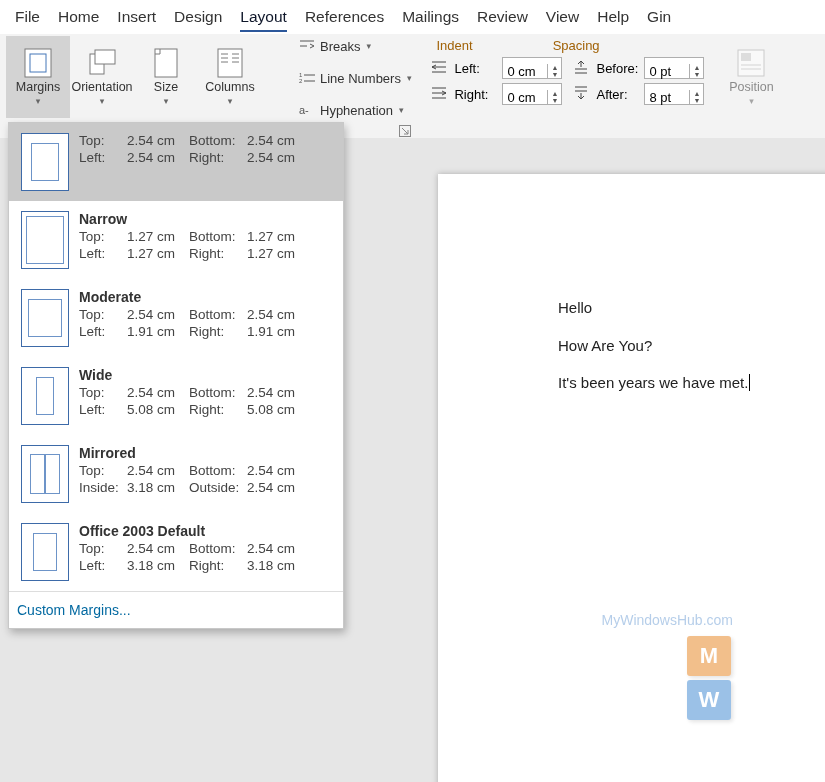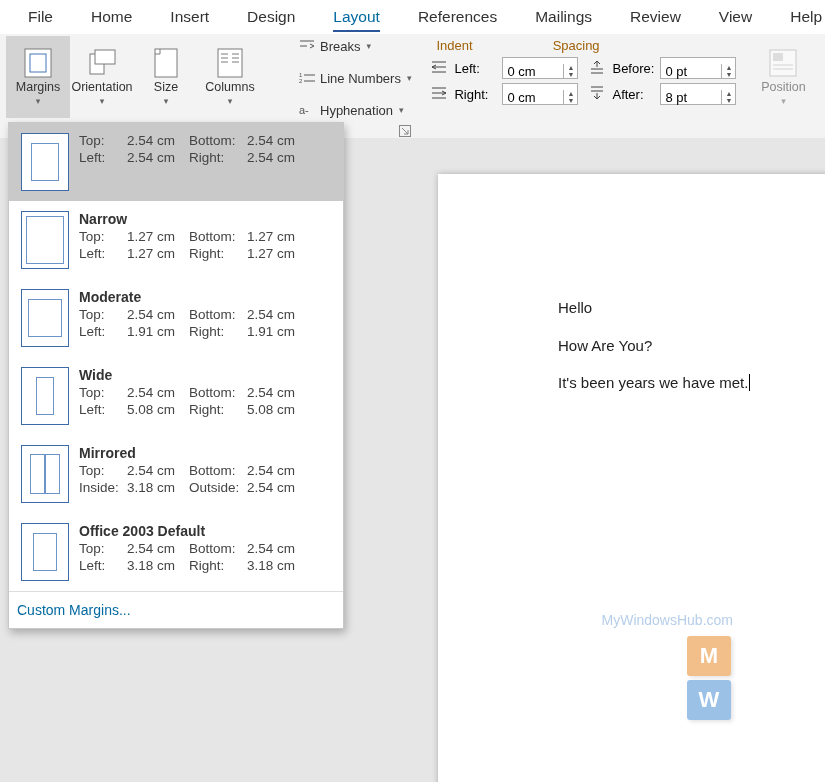--- a/index.html
+++ b/index.html
@@ -1,24 +1,24 @@
 <!DOCTYPE html>
 <html><head>
 <meta charset="utf-8">
 <style>
   * { box-sizing: border-box; margin: 0; padding: 0; font-family: "Segoe UI", Tahoma, sans-serif; }
   html, body { width: 825px; height: 782px; background: #f3f3f3; overflow: hidden; }
 
   
   .menubar {
-    display: flex; gap: 38px; padding: 6px 12px 2px 28px; background: #fff;
+    display: flex; gap: 18px; padding: 6px 12px 2px 15px; background: #fff;
     font-size: 15.5px; color: #333;
   }
   .menubar .tab { padding: 2px 0; cursor: default; }
-  .menubar .tab.active { color: #0369a1; border-bottom: 2px solid #2b579a; padding-bottom: 4px; }
+  .menubar .tab.active { color: #0f172a; border-bottom: 2px solid #2b579a; padding-bottom: 4px; }
 
   
   .ribbon {
     display: flex; align-items: flex-start; background: #f3f3f3;
     border-bottom: 1px solid #d0d0d0; padding: 2px 0 0 6px; height: 108px; gap: 0;
   }
   .rb-group { display: flex; flex-direction: column; height: 100%; }
   .rb-body { display: flex; align-items: flex-start; flex: 1; }
   .rb-footer { text-align: center; font-size: 12px; color: #444; padding: 2px 0 4px 0; position: relative; }
   .rb-footer .launcher {
@@ -40,21 +40,21 @@
   .stack .row { display: flex; align-items: center; gap: 4px; white-space: nowrap; }
   .stack .row .drop { font-size: 9px; color: #666; margin-left: 2px; }
   .stack .ico { width: 18px; height: 16px; display: inline-flex; align-items: center; justify-content: center; }
 
   .paragroup { padding: 2px 6px 0 6px; }
   .paragroup .headers { display: flex; gap: 80px; font-size: 13px; color: #a16207; padding: 0 6px 4px 6px; }
   .pararow { display: flex; align-items: center; gap: 4px; margin-bottom: 4px; }
   .pararow .ico { width: 20px; height: 18px; }
   .pararow .plabel { font-size: 13px; width: 44px; }
   .spin {
-    width: 76px; height: 22px; border: 1px solid #aeaeae; background: #fff;
+    width: 60px; height: 22px; border: 1px solid #aeaeae; background: #fff;
     display: flex; align-items: center; justify-content: space-between;
     font-size: 13px; padding: 6px 0 0 4px; position: relative;
   }
   .spin .arrows { display: flex; flex-direction: column; width: 14px; border-left: 1px solid #aeaeae; height: 100%; }
   .spin .arrows span { flex:1; display:flex; align-items:center; justify-content:center; font-size:7px; color:#555; }
 
   
   .margins-menu {
     position: absolute; left: 8px; top: 122px; width: 336px; background: #fff;
     border: 1px solid #c8c8c8; box-shadow: 2px 4px 8px rgba(0,0,0,0.25);

